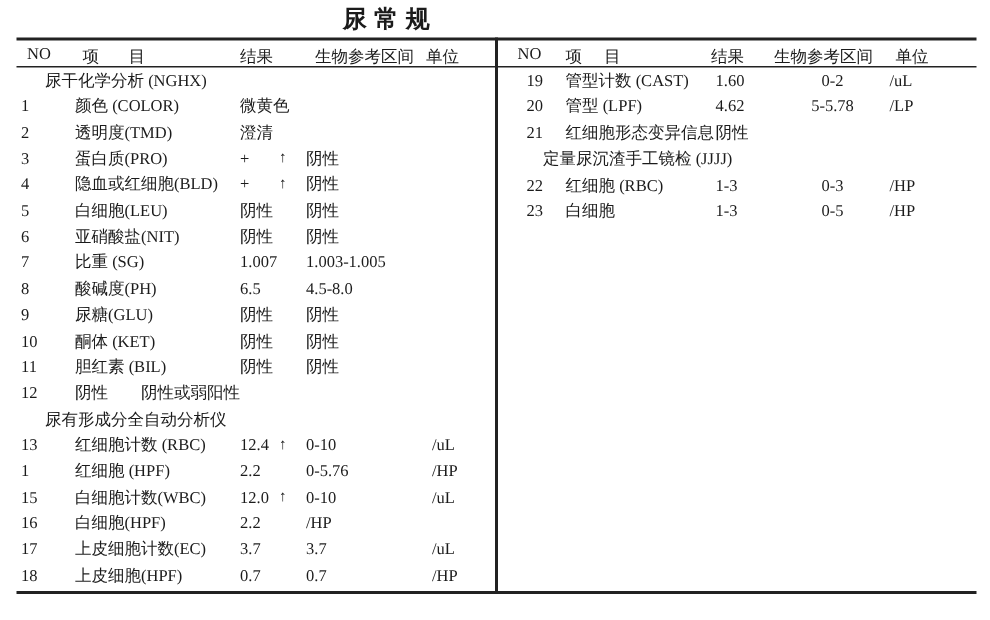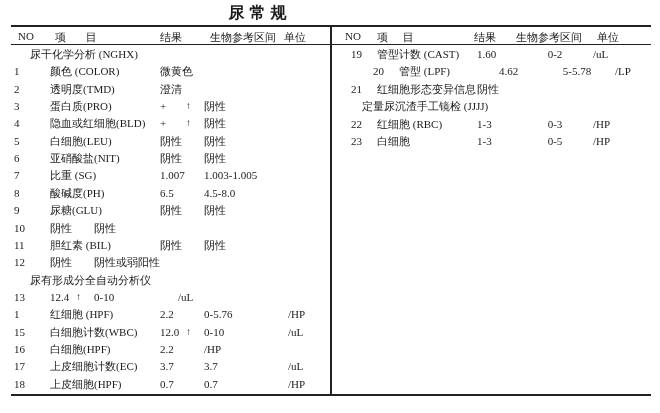--- a/index.html
+++ b/index.html
@@ -138,20 +138,21 @@
       <div class="row left" style="top: 203.15px;">
         <span class="c-no">9</span>
         <span class="c-item">尿糖(GLU)</span>
         <span class="c-res">阴性</span>
         <span class="c-flag"></span>
         <span class="c-ref">阴性</span>
         <span class="c-unit"></span>
       </div>
       <div class="row left" style="top: 220.5px;">
         <span class="c-no">10</span>
+        <span class="c-item">酮体 (KET)</span>
         <span class="c-res">阴性</span>
         <span class="c-flag"></span>
         <span class="c-ref">阴性</span>
         <span class="c-unit"></span>
       </div>
       <div class="row left" style="top: 237.85px;">
         <span class="c-no">11</span>
         <span class="c-item">胆红素 (BIL)</span>
         <span class="c-res">阴性</span>
         <span class="c-flag"></span>
@@ -163,20 +164,21 @@
         <span class="c-res">阴性</span>
         <span class="c-flag"></span>
         <span class="c-ref">阴性或弱阳性</span>
         <span class="c-unit"></span>
       </div>
       <div class="row left section" style="top: 272.55px;">
         <span class="c-sec">尿有形成分全自动分析仪</span>
       </div>
       <div class="row left" style="top: 289.9px;">
         <span class="c-no">13</span>
+        <span class="c-item">红细胞计数 (RBC)</span>
         <span class="c-res">12.4</span>
         <span class="c-flag">↑</span>
         <span class="c-ref">0-10</span>
         <span class="c-unit">/uL</span>
       </div>
       <div class="row left" style="top: 307.25px;">
         <span class="c-no">1</span>
         <span class="c-item">红细胞 (HPF)</span>
         <span class="c-res">2.2</span>
         <span class="c-flag"></span>
@@ -217,21 +219,21 @@
     </div>
   <div id="right-body">
       <div class="row right" style="top: 47px;">
         <span class="c-no">19</span>
         <span class="c-item">管型计数 (CAST)</span>
         <span class="c-res">1.60</span>
         <span class="c-flag"></span>
         <span class="c-ref">0-2</span>
         <span class="c-unit">/uL</span>
       </div>
-      <div class="row right" style="top: 64.4px; margin-left: 22px;">
+      <div class="row right" style="top: 64.4px;">
         <span class="c-no">20</span>
         <span class="c-item">管型 (LPF)</span>
         <span class="c-res">4.62</span>
         <span class="c-flag"></span>
         <span class="c-ref">5-5.78</span>
         <span class="c-unit">/LP</span>
       </div>
       <div class="row right" style="top: 81.8px;">
         <span class="c-no">21</span>
         <span class="c-item">红细胞形态变异信息</span>

